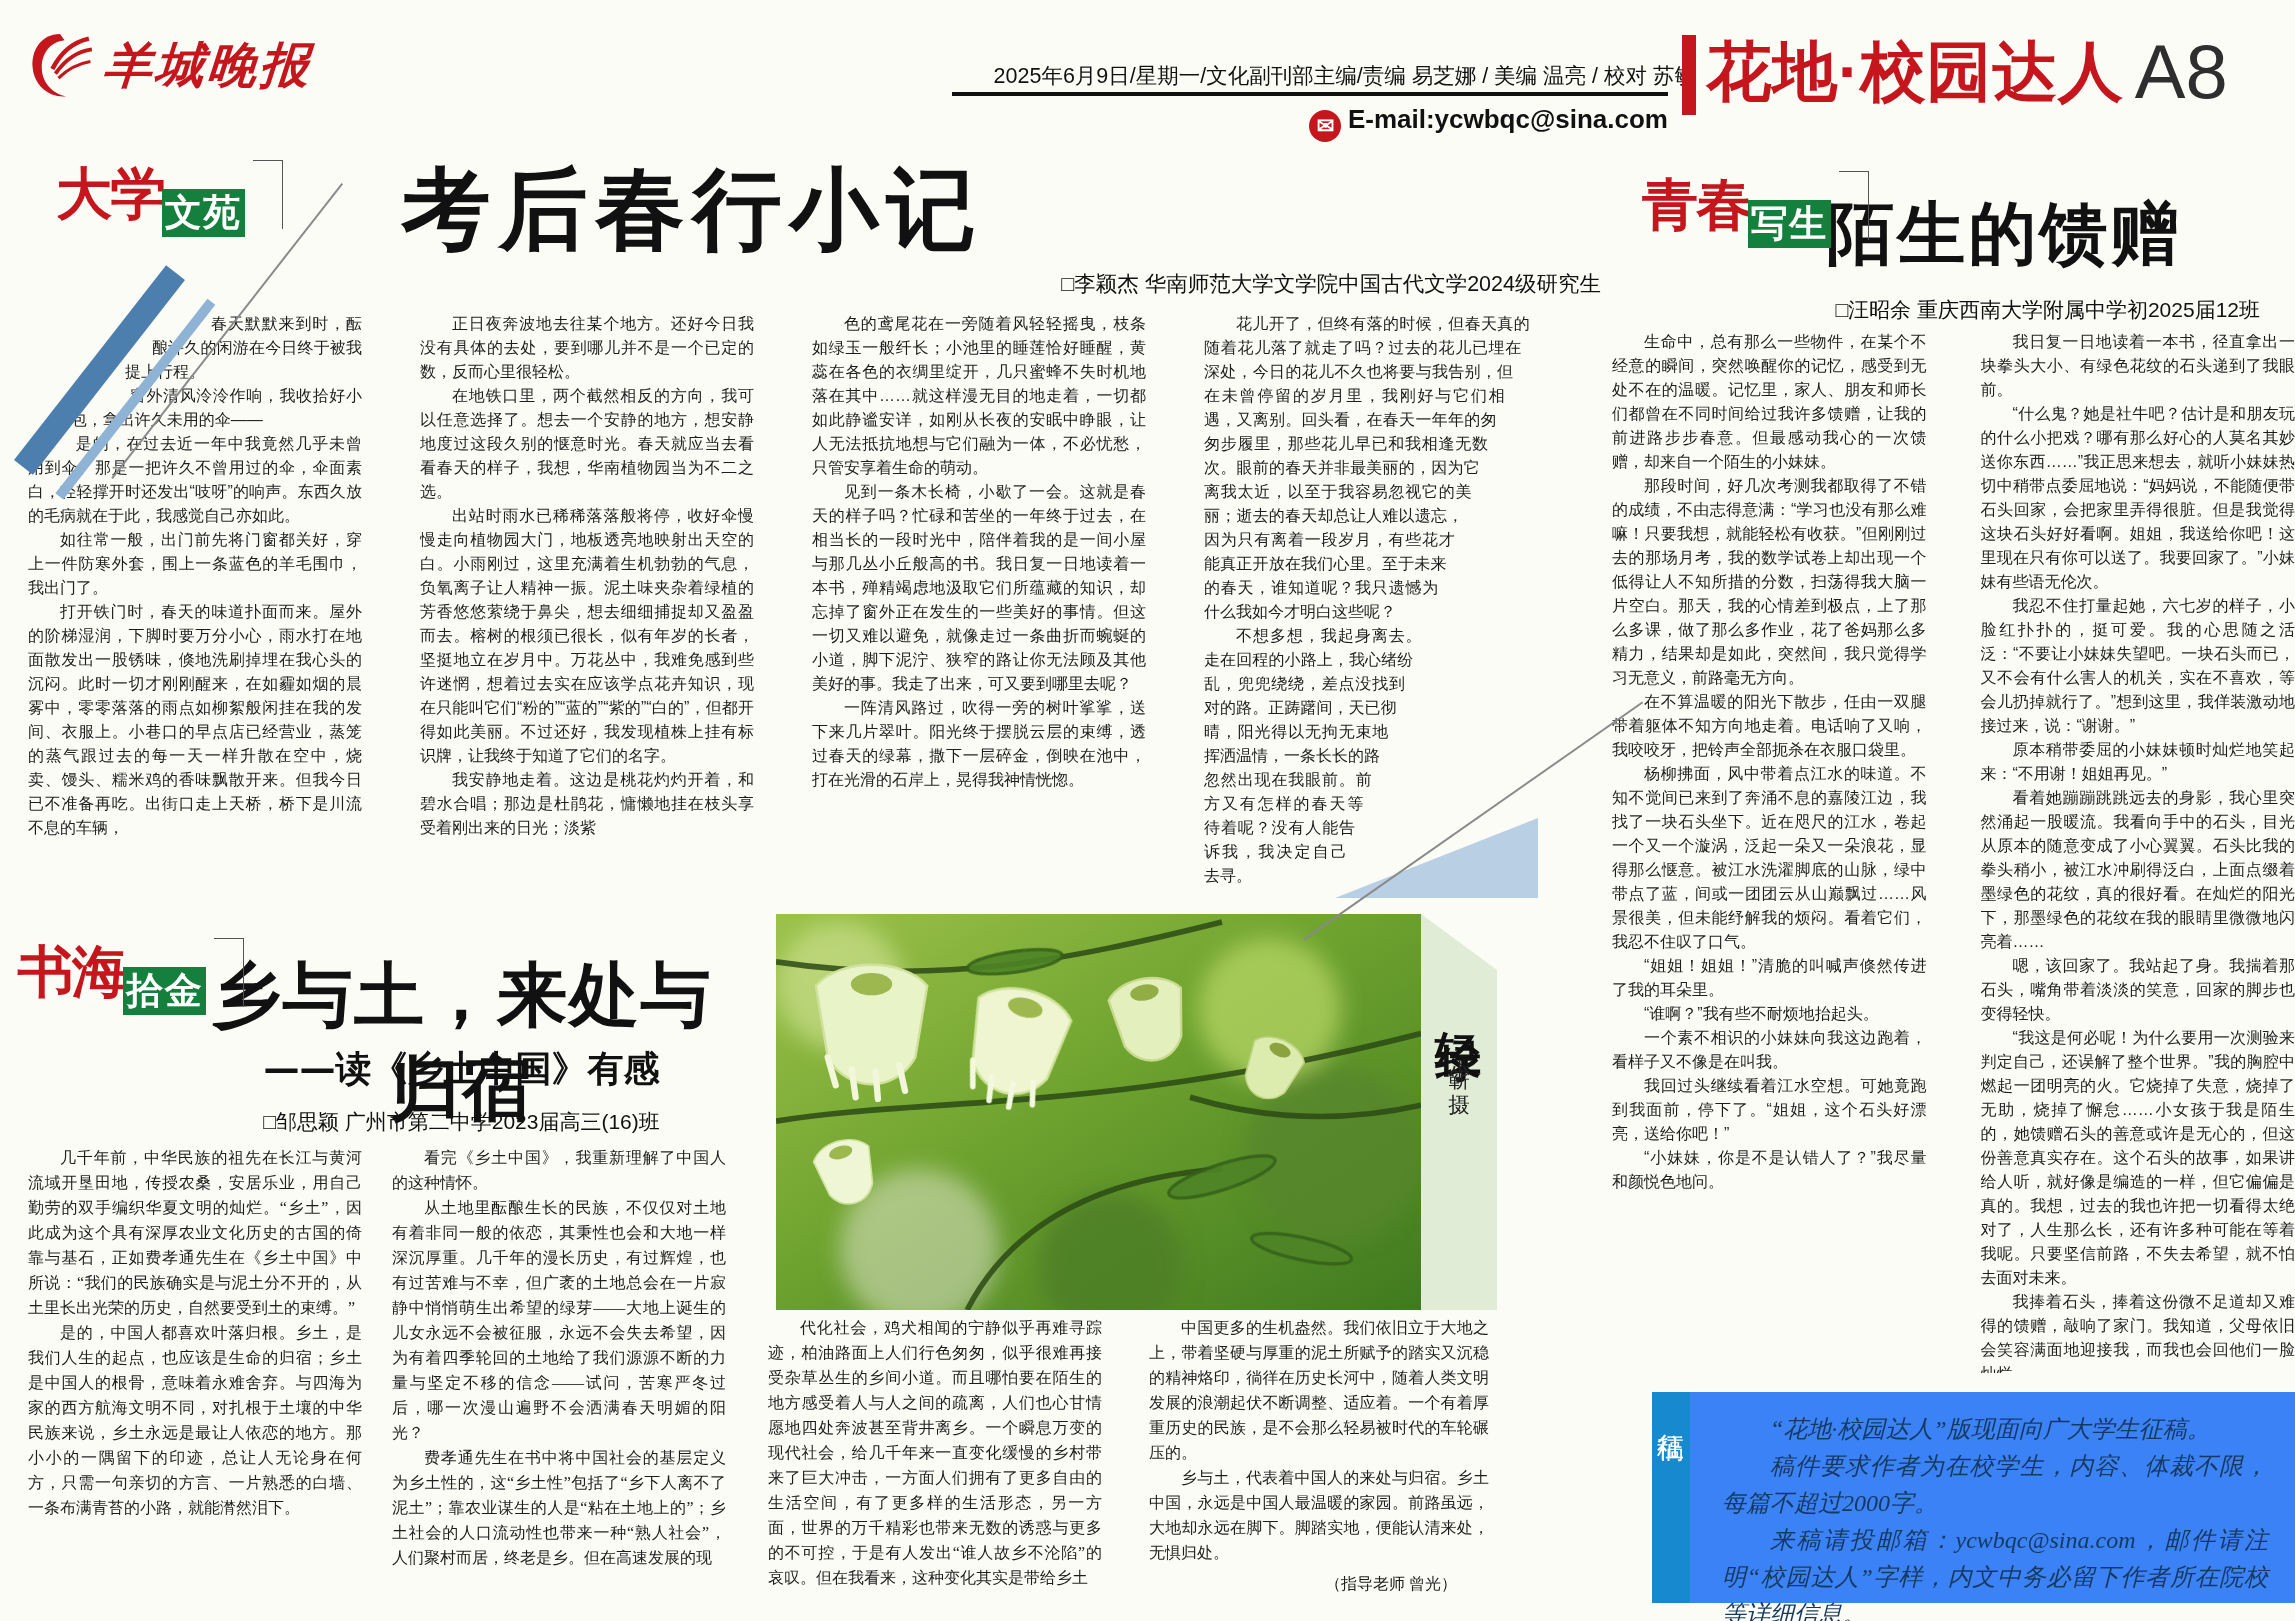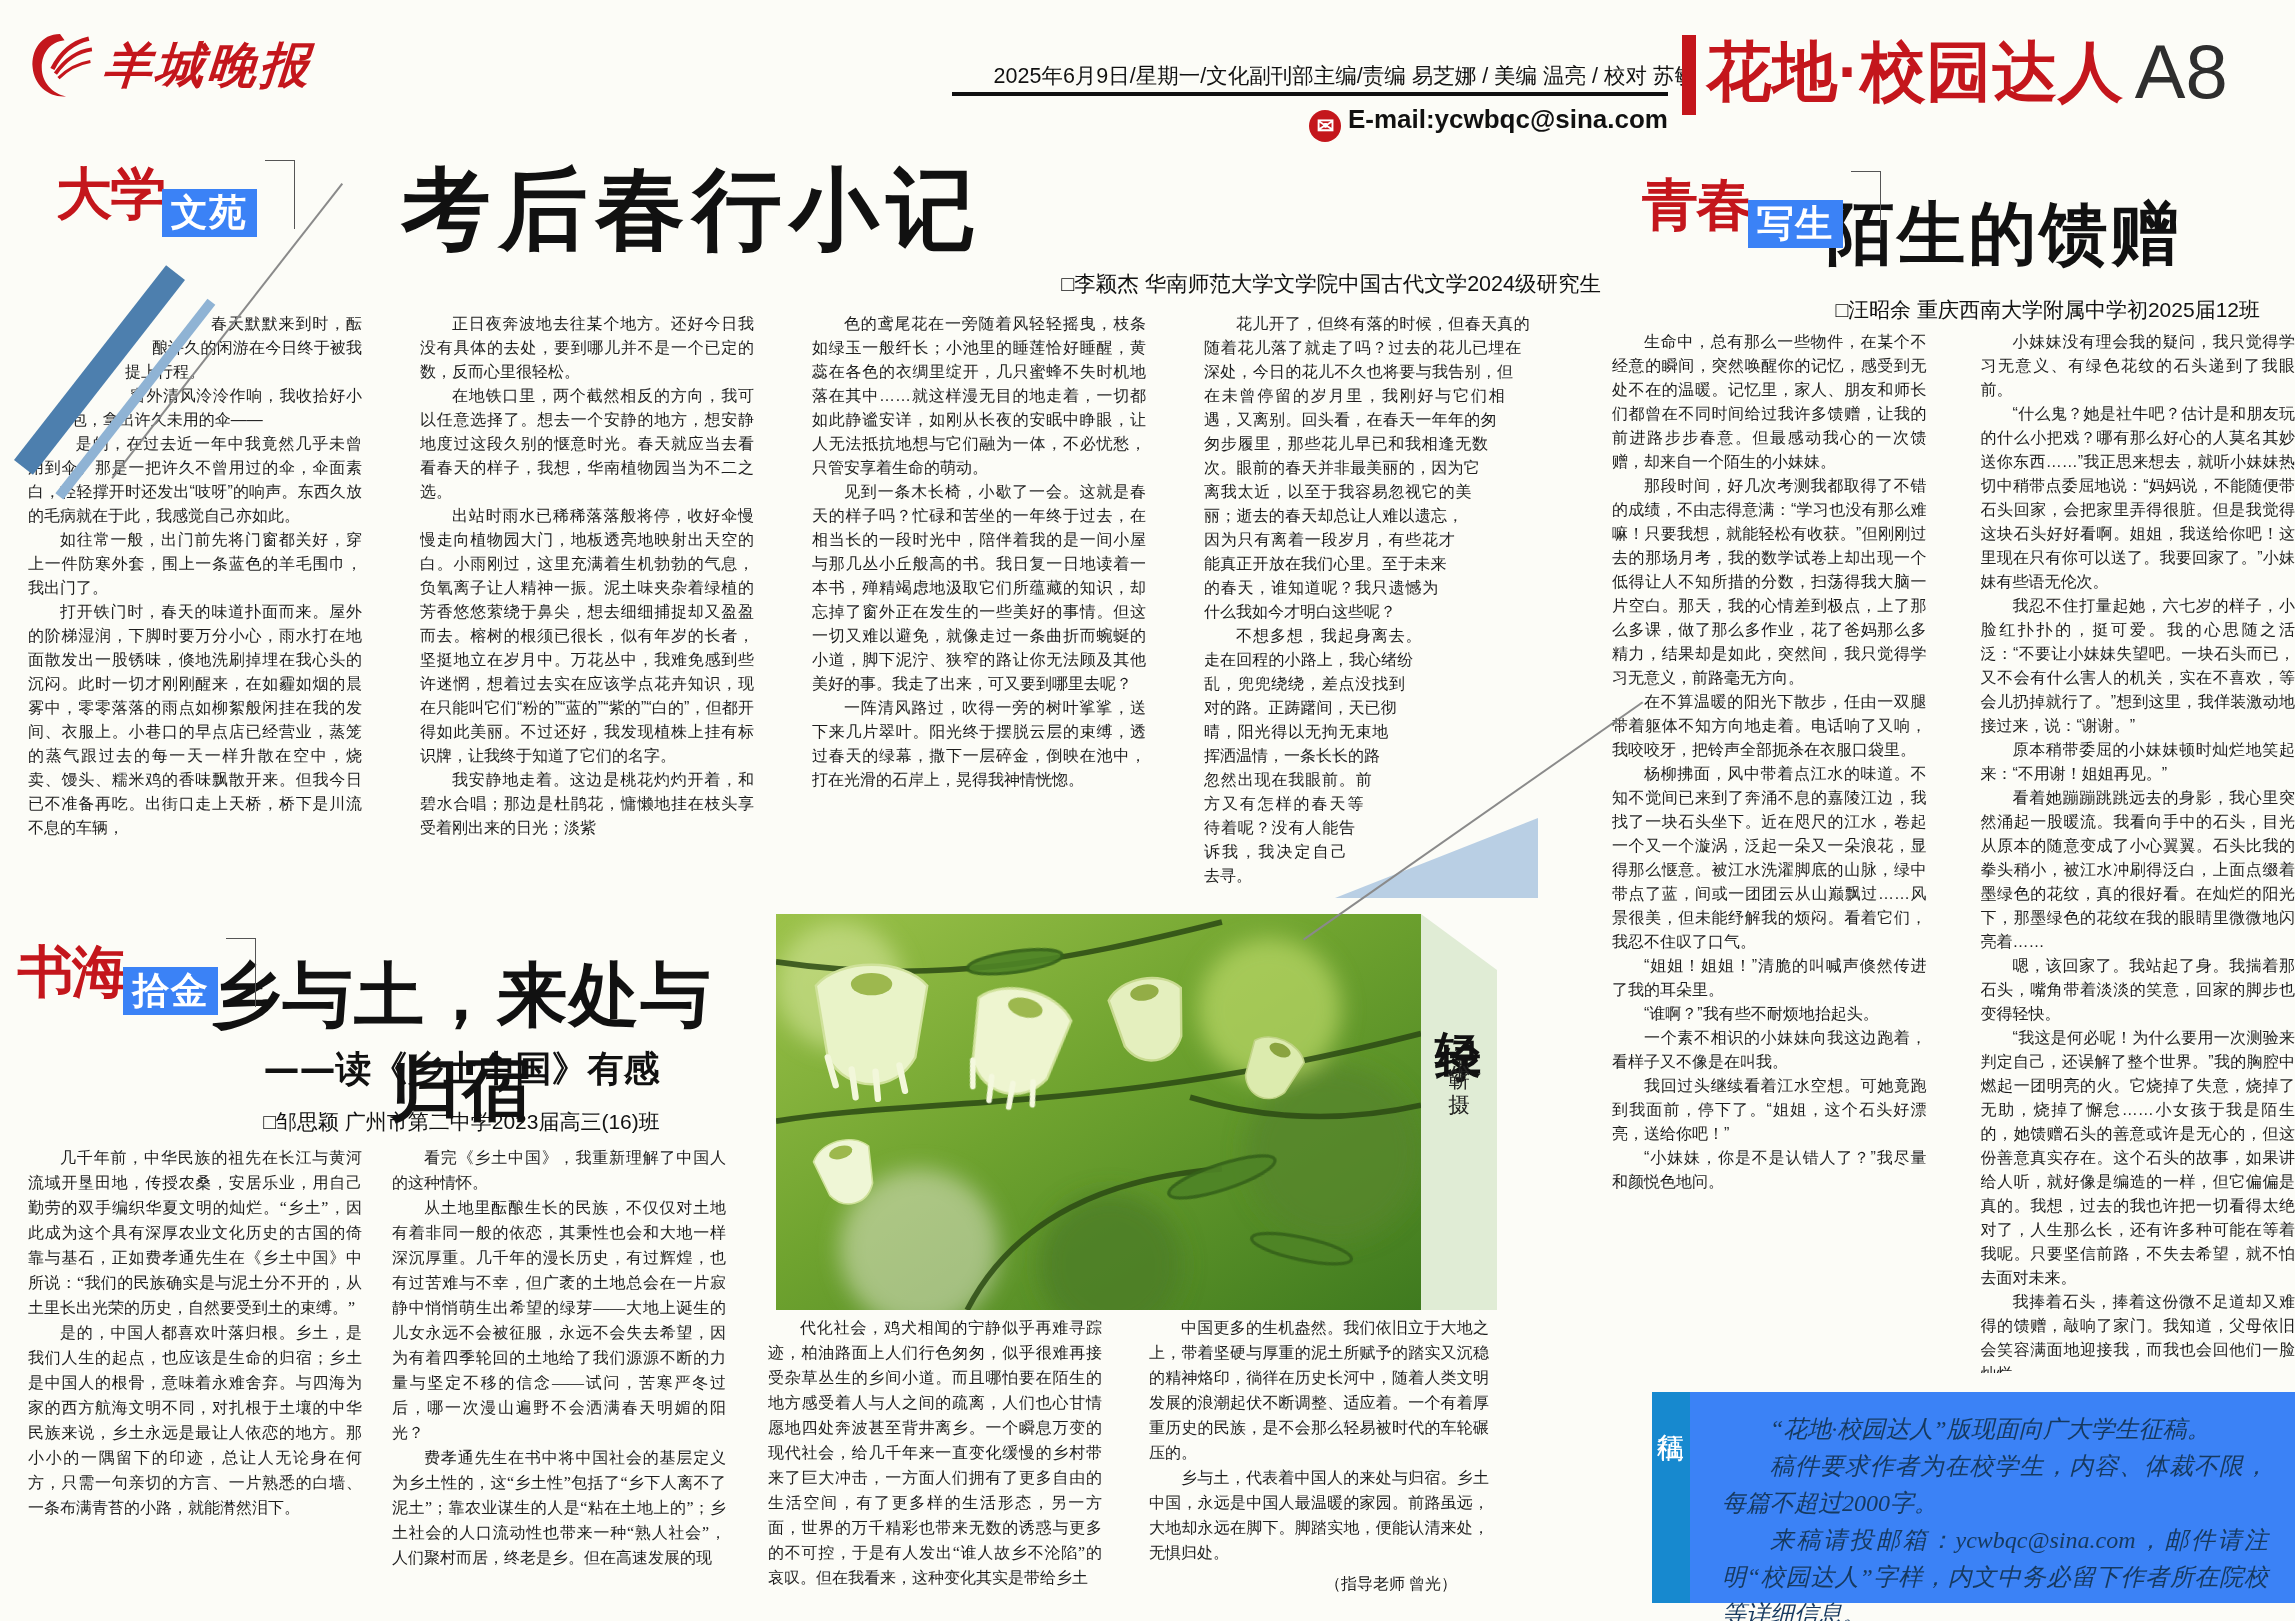--- a/index.html
+++ b/index.html
@@ -23,22 +23,22 @@
   .section-head{position:absolute;left:1682px;top:30px;display:flex;align-items:flex-start;}
   .section-bar{width:13.5px;height:80px;background:#c4161c;margin-right:11px;margin-top:4.8px;}
   .section-title{font-size:65px;font-weight:900;color:#c4161c;letter-spacing:0.8px;
     font-family:"Liberation Sans", sans-serif;line-height:83px;white-space:nowrap;}
   .page-no{font-size:76px;font-weight:500;color:#2e2e2e;font-family:"Liberation Sans", sans-serif;
     line-height:83px;margin-left:11px;}
   
   .badge{position:absolute;display:flex;align-items:flex-start;z-index:3;}
   .badge-big{font-size:56px;font-weight:900;color:#c4161c;font-family:"DejaVu Sans", sans-serif;
     letter-spacing:-1.6px;line-height:61px;}
-  .badge-box{background:#3b82f6;color:#fff;font-size:37px;font-weight:700;line-height:40px;
-    padding:4px 9px;margin-left:-3.2px;margin-top:25.5px;font-family:"DejaVu Sans", sans-serif;letter-spacing:1.6px;}
+  .badge-box{background:#15803d;color:#fff;font-size:37px;font-weight:700;line-height:40px;
+    padding:4px 3px;margin-left:-3.2px;margin-top:25.5px;font-family:"DejaVu Sans", sans-serif;letter-spacing:1.6px;}
   .badge-corner{width:29px;height:68px;border-top:1.6px solid #555;border-right:1.6px solid #555;margin-left:8px;margin-top:-3.2px;}
   
   .art-title{position:absolute;text-align:center;font-weight:900;color:#111;
     font-family:"DejaVu Sans", sans-serif;z-index:2;}
   .byline{position:absolute;font-size:21.5px;color:#111;font-family:"Liberation Sans", sans-serif;white-space:nowrap;}
   .cols{position:absolute;display:flex;}
   .col{overflow:hidden;text-align:justify;}
   .col p{margin:0;text-indent:2em;}
   .body-sans{font-size:16px;line-height:24px;font-family:"Liberation Sans", sans-serif;color:#1d1d1d;}
   .body-serif{font-size:16px;line-height:25px;font-family:"Liberation Serif", serif;color:#1d1d1d;}
@@ -155,21 +155,21 @@
       <p>那段时间，好几次考测我都取得了不错的成绩，不由志得意满：“学习也没有那么难嘛！只要我想，就能轻松有收获。”但刚刚过去的那场月考，我的数学试卷上却出现一个低得让人不知所措的分数，扫荡得我大脑一片空白。那天，我的心情差到极点，上了那么多课，做了那么多作业，花了爸妈那么多精力，结果却是如此，突然间，我只觉得学习无意义，前路毫无方向。</p>
       <p>在不算温暖的阳光下散步，任由一双腿带着躯体不知方向地走着。电话响了又响，我咬咬牙，把铃声全部扼杀在衣服口袋里。</p>
       <p>杨柳拂面，风中带着点江水的味道。不知不觉间已来到了奔涌不息的嘉陵江边，我找了一块石头坐下。近在咫尺的江水，卷起一个又一个漩涡，泛起一朵又一朵浪花，显得那么惬意。被江水洗濯脚底的山脉，绿中带点了蓝，间或一团团云从山巅飘过……风景很美，但未能纾解我的烦闷。看着它们，我忍不住叹了口气。</p>
       <p>“姐姐！姐姐！”清脆的叫喊声倏然传进了我的耳朵里。</p>
       <p>“谁啊？”我有些不耐烦地抬起头。</p>
       <p>一个素不相识的小妹妹向我这边跑着，看样子又不像是在叫我。</p>
       <p>我回过头继续看着江水空想。可她竟跑到我面前，停下了。“姐姐，这个石头好漂亮，送给你吧！”</p>
       <p>“小妹妹，你是不是认错人了？”我尽量和颜悦色地问。</p>
     </div>
   <div class="col body-sans">
-      <p>小妹妹没有理会我的疑问，我只觉得学习无意义、有绿色花纹的石头递到了我眼前。</p>
+      <p>我日复一日地读着一本书，径直拿出一块拳头大小、有绿色花纹的石头递到了我眼前。</p>
       <p>“什么鬼？她是社牛吧？估计是和朋友玩的什么小把戏？哪有那么好心的人莫名其妙送你东西……”我正思来想去，就听小妹妹热切中稍带点委屈地说：“妈妈说，不能随便带石头回家，会把家里弄得很脏。但是我觉得这块石头好好看啊。姐姐，我送给你吧！这里现在只有你可以送了。我要回家了。”小妹妹有些语无伦次。</p>
       <p>我忍不住打量起她，六七岁的样子，小脸红扑扑的，挺可爱。我的心思随之活泛：“不要让小妹妹失望吧。一块石头而已，又不会有什么害人的机关，实在不喜欢，等会儿扔掉就行了。”想到这里，我佯装激动地接过来，说：“谢谢。”</p>
       <p>原本稍带委屈的小妹妹顿时灿烂地笑起来：“不用谢！姐姐再见。”</p>
       <p>看着她蹦蹦跳跳远去的身影，我心里突然涌起一股暖流。我看向手中的石头，目光从原本的随意变成了小心翼翼。石头比我的拳头稍小，被江水冲刷得泛白，上面点缀着墨绿色的花纹，真的很好看。在灿烂的阳光下，那墨绿色的花纹在我的眼睛里微微地闪亮着……</p>
       <p>嗯，该回家了。我站起了身。我揣着那石头，嘴角带着淡淡的笑意，回家的脚步也变得轻快。</p>
       <p>“我这是何必呢！为什么要用一次测验来判定自己，还误解了整个世界。”我的胸腔中燃起一团明亮的火。它烧掉了失意，烧掉了无助，烧掉了懈怠……小女孩于我是陌生的，她馈赠石头的善意或许是无心的，但这份善意真实存在。这个石头的故事，如果讲给人听，就好像是编造的一样，但它偏偏是真的。我想，过去的我也许把一切看得太绝对了，人生那么长，还有许多种可能在等着我呢。只要坚信前路，不失去希望，就不怕去面对未来。</p>
       <p>我捧着石头，捧着这份微不足道却又难得的馈赠，敲响了家门。我知道，父母依旧会笑容满面地迎接我，而我也会回他们一脸灿烂。</p>
     </div>
 </div>
 

